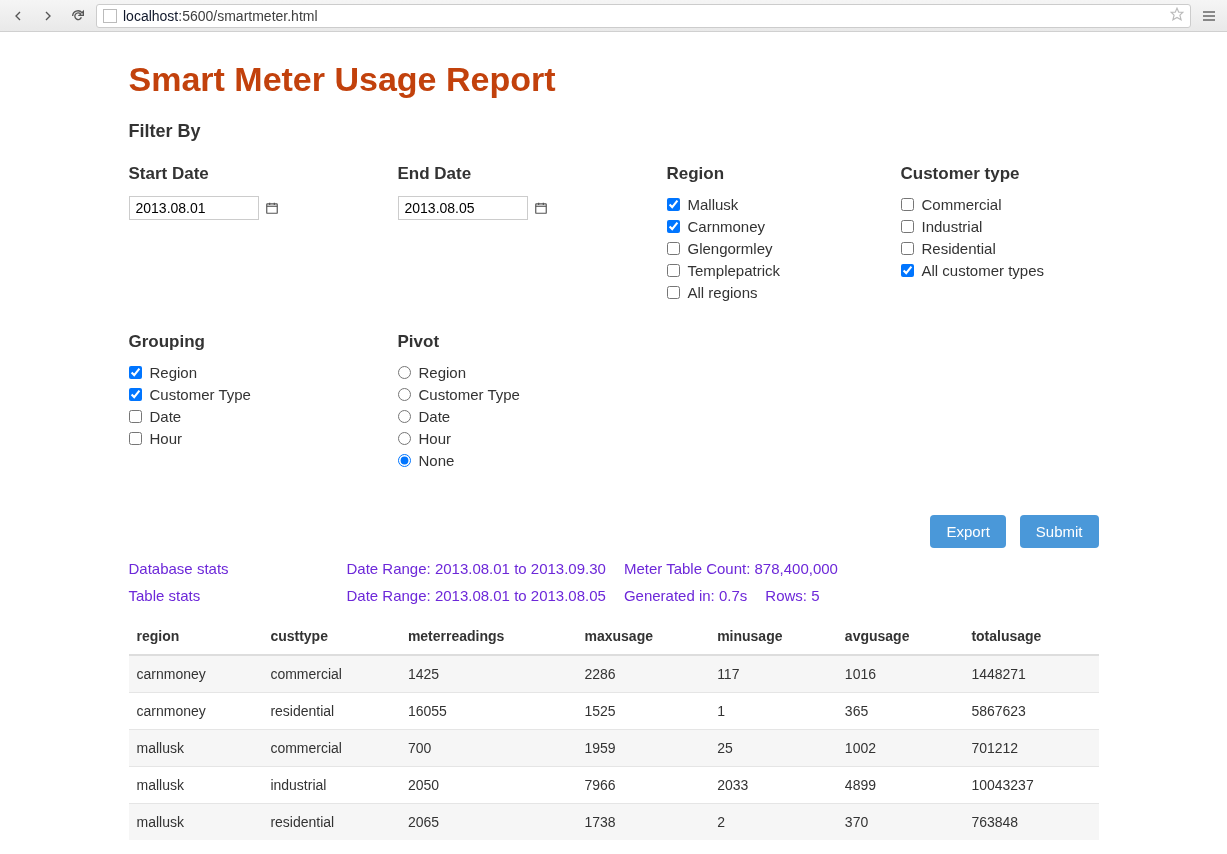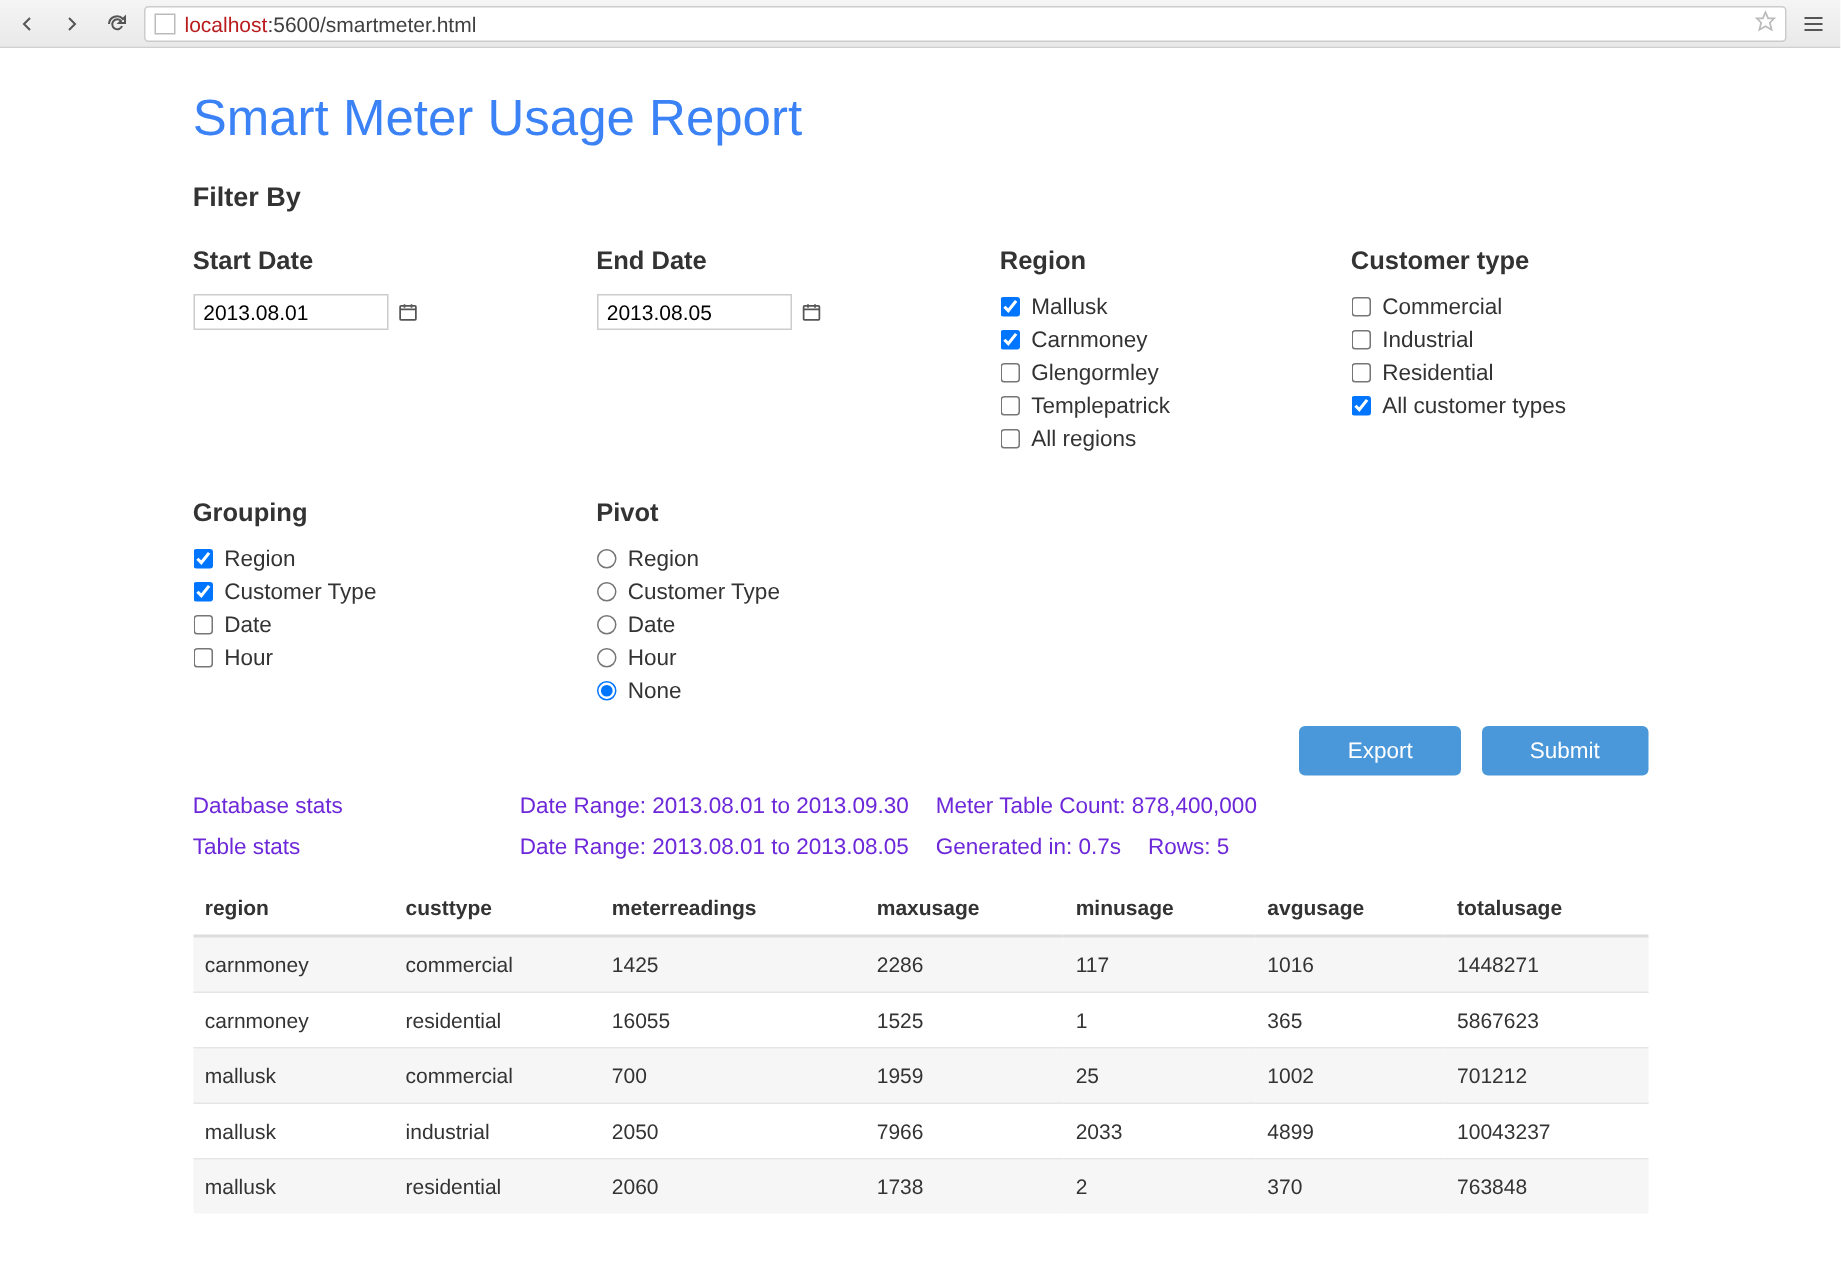--- a/index.html
+++ b/index.html
@@ -38,37 +38,37 @@
     padding: 0 6px;
     gap: 6px;
     font-size: 14px;
     color: #222;
   }
   .url-bar .page-icon {
     width: 14px; height: 14px;
     border: 1px solid #bbb;
     background: #fff;
   }
-  .url-bar .host { color: #b91c1c; }
+  .url-bar .host { color: #0f172a; }
   .url-bar .path { color: #404040; }
   .url-bar .star { margin-left: auto; color: #bbb; }
   .viewport {
     height: calc(100% - 32px);
     overflow-y: auto;
     position: relative;
   }
   .viewport::-webkit-scrollbar { width: 14px; }
   .viewport::-webkit-scrollbar-track { background: #f0f0f0; }
   .viewport::-webkit-scrollbar-thumb { background: #c0c0c0; border-radius: 7px; border: 3px solid #f0f0f0; }
   .content {
     max-width: 970px;
     margin: 0 auto;
     padding: 28px 0 60px;
   }
-  h1 { font-size: 34px; font-weight: 400; margin-bottom: 22px; color: #3b82f6; }
+  h1 { font-size: 34px; font-weight: 700; margin-bottom: 22px; color: #c2410c; }
   h3.filter-by { font-size: 18px; font-weight: 700; margin-bottom: 22px; }
   .row { display: flex; gap: 24px; }
   .col { flex: 0 0 auto; }
   .col-date { width: 245px; }
   .col-region-cust { width: 245px; }
   label.section { font-size: 17px; font-weight: 700; display: block; margin-bottom: 12px; }
   .date-row { display: flex; align-items: center; gap: 6px; }
   input[type="text"].date {
     width: 130px; height: 24px;
     border: 1px solid #ccc;
@@ -79,23 +79,24 @@
   .check-list, .radio-list { list-style: none; }
   .check-list li, .radio-list li { display: flex; align-items: center; gap: 8px; margin-bottom: 5px; font-size: 15px; }
   .check-list input, .radio-list input { margin: 0; }
   .second-row { margin-top: 26px; }
   .btn-row { display: flex; justify-content: flex-end; gap: 14px; margin-top: 10px; }
   .btn {
     background: #4a98d9;
     color: #fff;
     border: none;
     border-radius: 4px;
-    padding: 8px 32px;
+    padding: 8px 16px;
     font-size: 15px;
     cursor: pointer;
+    margin-top: 31px;
   }
   .stats { color: #6d28d9; margin-top: 12px; font-size: 15px; }
   .stats-row { display: flex; gap: 18px; margin-bottom: 10px; }
   .stats-row .label { width: 200px; }
   table.results {
     width: 100%;
     border-collapse: collapse;
     margin-top: 14px;
     font-size: 14px;
   }
@@ -339,21 +340,21 @@
             <td>industrial</td>
             <td>2050</td>
             <td>7966</td>
             <td>2033</td>
             <td>4899</td>
             <td>10043237</td>
           </tr>
           <tr>
             <td>mallusk</td>
             <td>residential</td>
-            <td>2060</td>
+            <td>2065</td>
             <td>1738</td>
             <td>2</td>
             <td>370</td>
             <td>763848</td>
           </tr>
         </tbody>
     </table>
   </div>
 </div>
 

